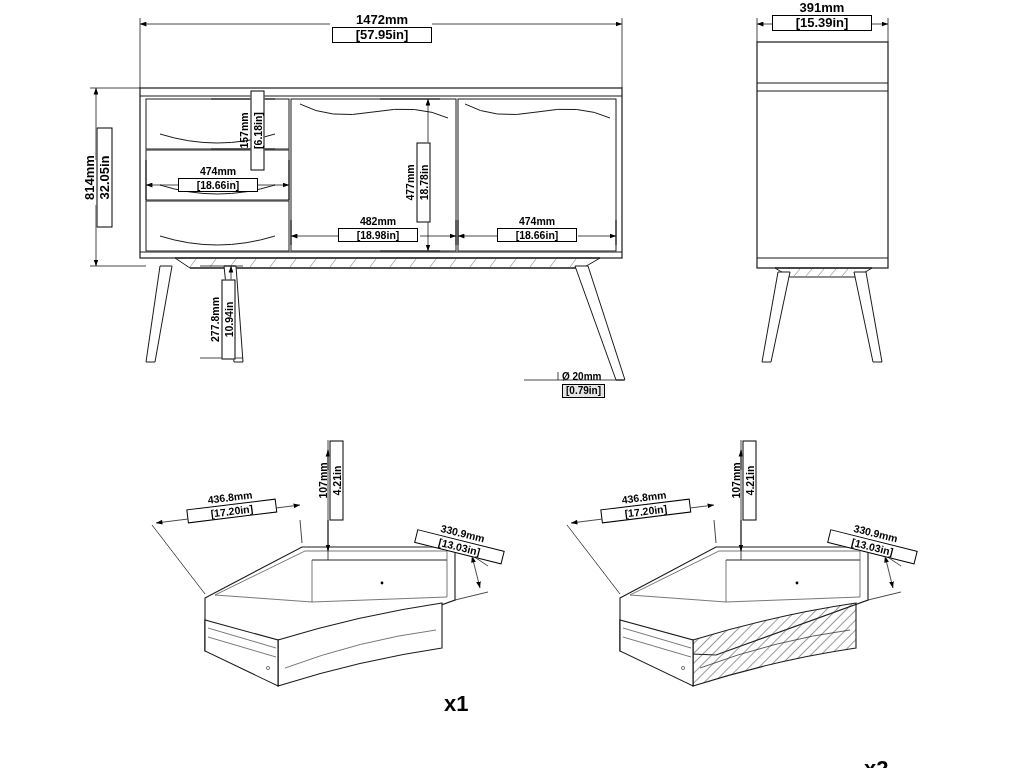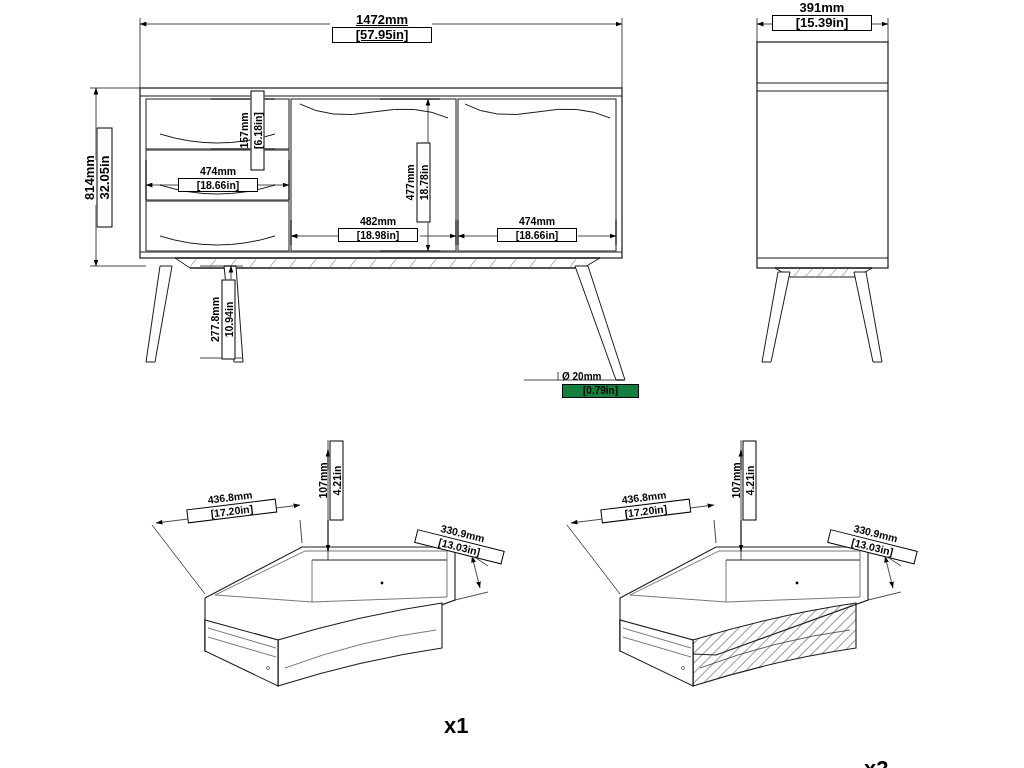--- a/index.html
+++ b/index.html
@@ -55,21 +55,21 @@
     font-weight: bold;
     font-family: "Liberation Sans", sans-serif;
   }
   .diadim {
     position: absolute;
     font-size: 10px;
     line-height: 12px;
     white-space: nowrap;
   }
   .diadim .mm { display:block; font-weight: bold; }
-  .diadim .in { display:block; border:1px solid #000; padding:0 20px; font-weight:bold; background:#15803d; margin-top:1px;}
+  .diadim .in { display:block; border:1px solid #000; padding:0 3px; font-weight:bold; background:#e5e5e5; margin-top:1px;}
 </style>
 </head>
 <body>
 
 <svg id="sheet" viewBox="0 0 1024 768">
   <defs>
     <marker id="arrEnd" markerWidth="9" markerHeight="9" refX="8" refY="3" orient="auto">
       <path d="M0,0 L8,3 L0,6 z" fill="#000"></path>
     </marker>
     <marker id="arrStart" markerWidth="9" markerHeight="9" refX="0" refY="3" orient="auto">
@@ -292,21 +292,21 @@
     </g>
     <g stroke-width="0.8">
       <line x1="741" y1="440" x2="741" y2="560"></line>
       <line x1="741" y1="450" x2="741" y2="470" marker-start="url(#arrStart)"></line>
       <line x1="741" y1="520" x2="741" y2="551" marker-end="url(#arrEnd)"></line>
     </g>
 
   </g>
 </svg>
 
-<div class="dim-label big" style="left:332px; top:14px; width:100px;text-decoration:underline;">
+<div class="dim-label big" style="left:332px; top:14px; width:100px;">
   <span class="mm">1472mm</span>
   <span class="in">[57.95in]</span>
 </div>
 
 <div class="dim-label big rot90" style="left:48px; top:163px; width:100px;">
   <span class="mm">814mm</span>
   <span class="in">32.05in</span>
 </div>
 
 <div class="dim-label rot90" style="left:211px; top:117px; width:80px;">
@@ -372,14 +372,14 @@
 <div class="dim-label" style="left:829px; top:527px; width:90px; transform:rotate(14deg);">
   <span class="mm">330.9mm</span>
   <span class="in">[13.03in]</span>
 </div>
 
 <div class="dim-label rot90" style="left:703px; top:467px; width:80px;">
   <span class="mm">107mm</span>
   <span class="in">4.21in</span>
 </div>
 
-<div class="qty" style="left:444px; top:713px;">x1</div>
+<div class="qty" style="left:444px; top:691px;">x1</div>
 <div class="qty" style="left:864px; top:756px;">x2</div>
 
 </body></html>

